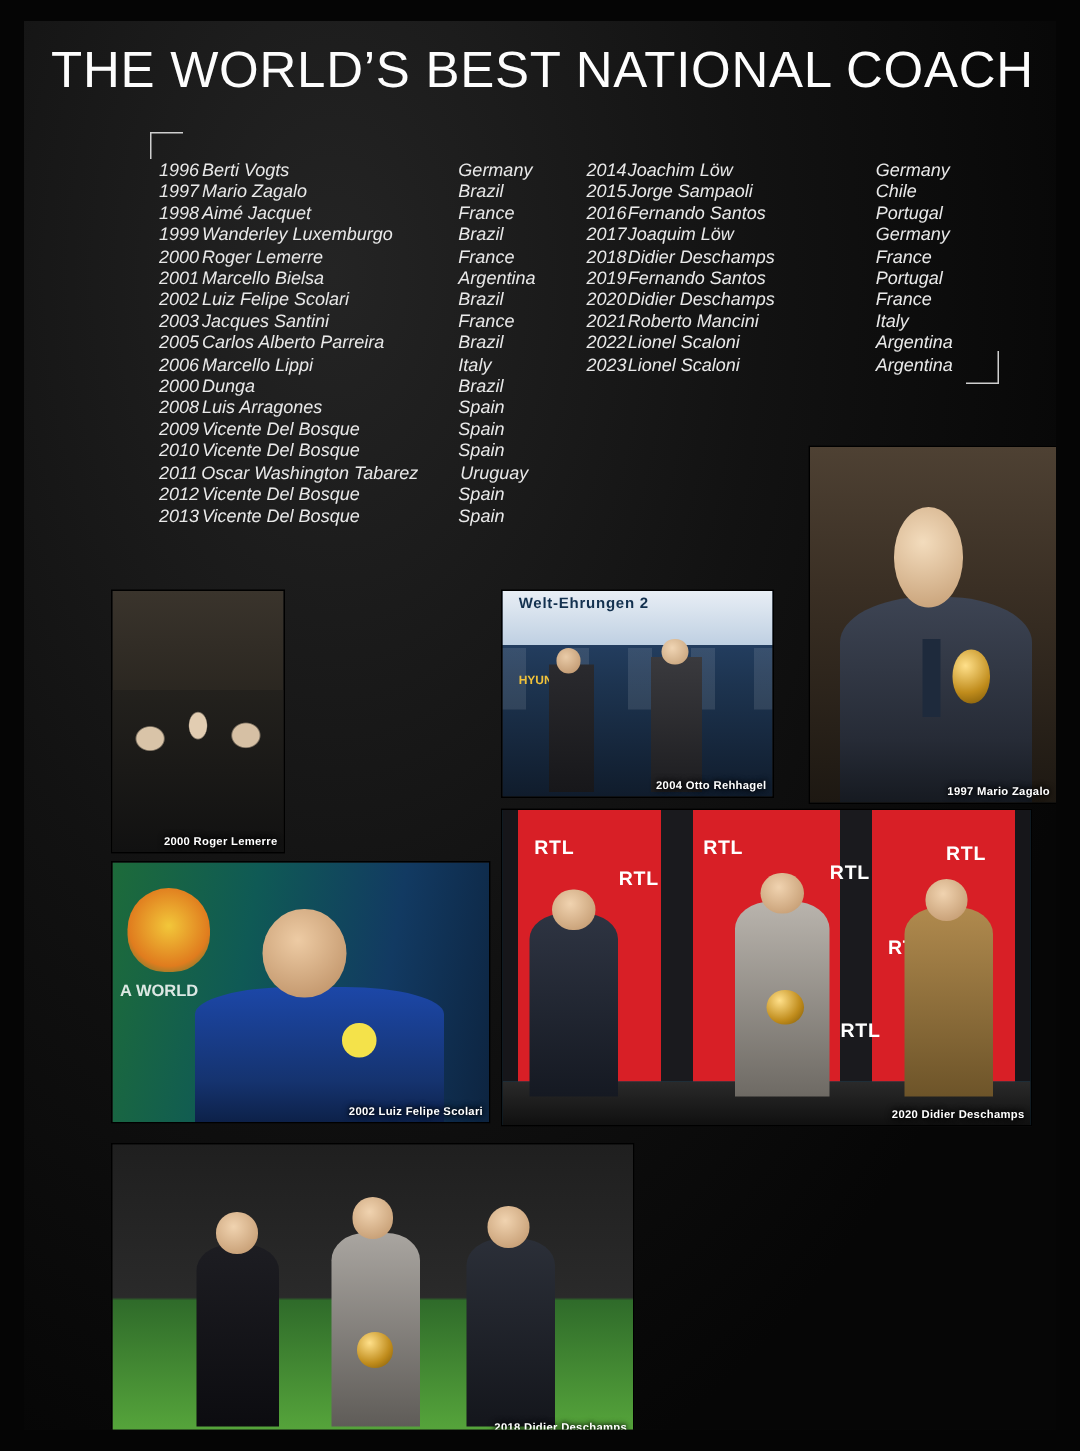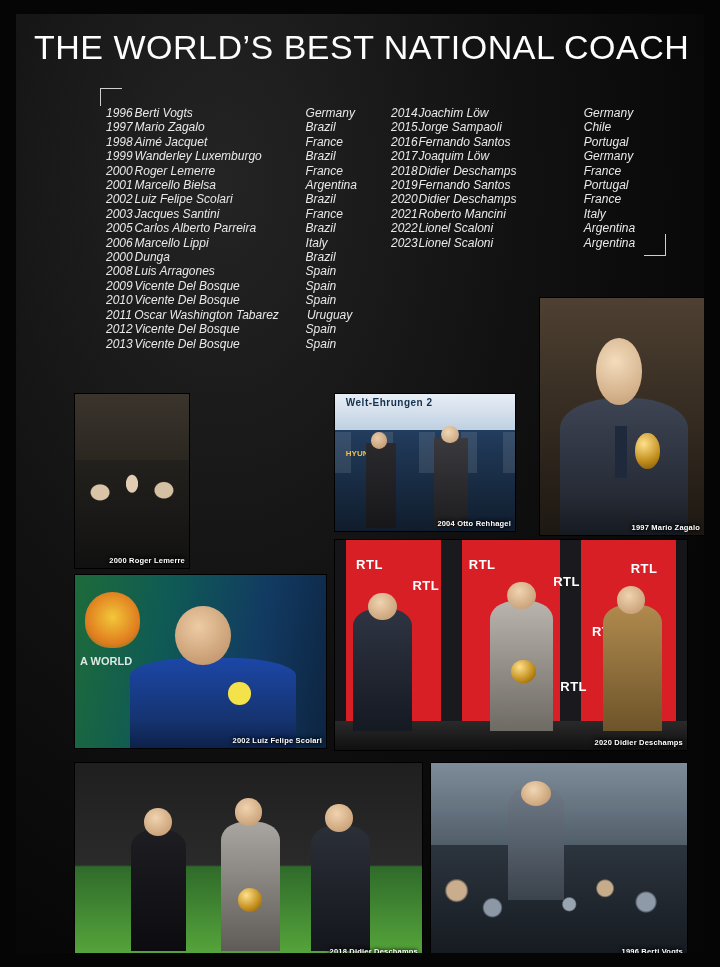--- a/index.html
+++ b/index.html
@@ -542,24 +542,15 @@
         <div class="fig g2"></div>
         <div class="fig g3"></div>
         <div class="hd k1"></div>
         <div class="hd k2"></div>
         <div class="hd k3"></div>
         <div class="ball"></div>
       </div>
       <div class="cap">2018 Didier Deschamps</div>
     </div>
 
-    <div class="photo" id="p-vogts">
-      <div class="scene sc-vogts">
-        <div class="sky"></div>
-        <div class="crowd"></div>
-        <div class="hero"></div>
-        <div class="herohd"></div>
-      </div>
-      <div class="cap">1996 Berti Vogts</div>
-    </div>
 
   </div>
 </div>
 
 </body></html>

